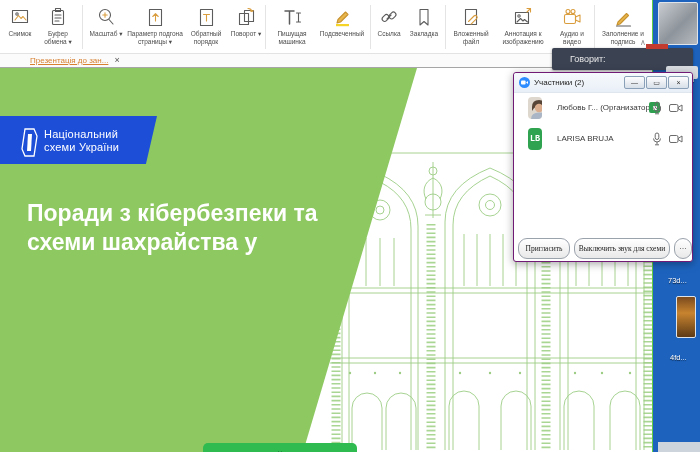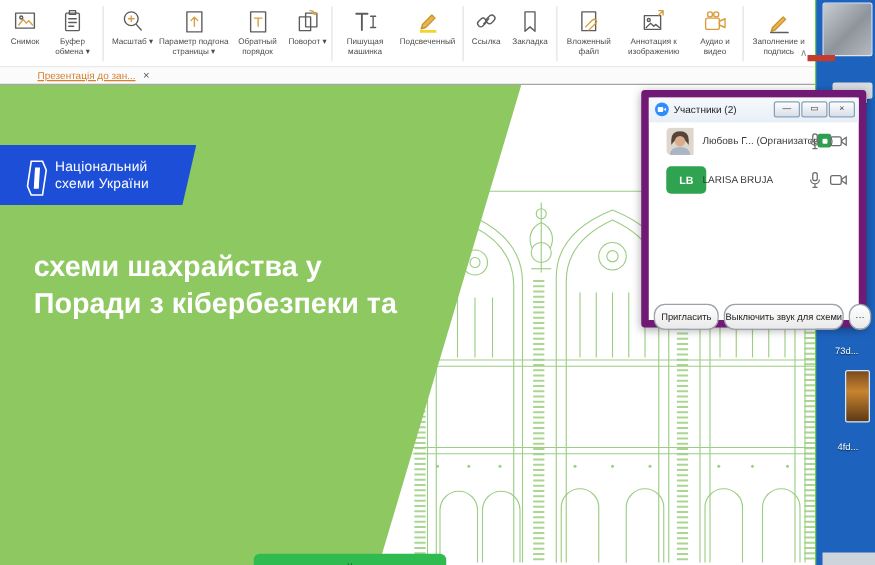--- a/index.html
+++ b/index.html
@@ -47,36 +47,36 @@
   .slide-btn .chev { color:#156f33; font-size:8px; line-height:8px; position:relative; top:-1px; }
 
   
   .speak-bar { position:absolute; left:552px; top:48px; width:141px; height:22px; background:#3b4252; border-radius:2px; display:flex; align-items:center; box-shadow:0 1px 3px rgba(0,0,0,.4); }
   .speak-bar span { color:#e9e9e9; font-size:9px; margin-left:18px; }
   .rec-red { position:absolute; left:646px; top:44px; width:22px; height:5px; background:#c23b2e; }
   .gray-frag { position:absolute; left:666px; top:66px; width:32px; height:13px; background:#d9dde2; border-radius:2px; }
   .gray-frag2 { position:absolute; left:658px; top:442px; width:42px; height:10px; background:#cdd4dc; }
 
   
-  .panel { position:absolute; left:513px; top:72px; width:180px; height:190px; background:#fff; border:6px solid #701a75; border-radius:3px; box-shadow:0 2px 8px rgba(0,0,0,.35); }
+  .panel { position:absolute; left:513px; top:72px; width:180px; height:190px; background:#fff; border:1px solid #701a75; border-radius:3px; box-shadow:0 2px 8px rgba(0,0,0,.35); }
   .panel-title { position:absolute; left:0; top:0; width:100%; height:20px; background:linear-gradient(#f6fafd,#e9eff7); border-bottom:1px solid #e0e6ee; border-radius:3px 3px 0 0; display:flex; align-items:center; }
   .panel-title .ptext { font-size:8px; color:#222; margin-left:4px; }
   .zoom-dot { width:11px; height:11px; border-radius:50%; background:#2d8cff; margin-left:5px; display:flex; align-items:center; justify-content:center; }
   .win-btns { position:absolute; right:3px; top:3px; display:flex; gap:1px; }
   .win-btn { width:21px; height:13px; border:1px solid #8aa0b8; border-radius:2px; background:linear-gradient(#fdfdfd,#d8dfe9); font-size:7px; line-height:11px; text-align:center; color:#333; }
   .prow { position:absolute; left:0; width:100%; height:26px; }
-  .prow .avatar { position:absolute; left:14px; top:0; width:32px; height:22px; border-radius:4px; overflow:hidden; }
+  .prow .avatar { position:absolute; left:14px; top:0; width:14px; height:22px; border-radius:4px; overflow:hidden;font-family:Liberation Mono, monospace; }
   .avatar-lb { background:#2fa34f; color:#fff; font-size:8.5px; font-weight:700; display:flex; align-items:center; justify-content:center; }
   .prow .pname { position:absolute; left:43px; top:6px; font-size:8px; color:#3a3a3a; white-space:nowrap; }
   .host-badge { position:absolute; left:135px; top:5px; width:11px; height:11px; background:#2e9e4f; border-radius:2px; display:flex; align-items:center; justify-content:center; }
   .host-badge i { display:block; width:4px; height:4px; background:#fff; border-radius:1px; }
   .rowicons { position:absolute; right:9px; top:4px; display:flex; gap:7px; align-items:center; }
   .rowicons svg { stroke:#6b6b6b; fill:none; stroke-width:1; }
   .panel-btns { position:absolute; left:0; top:165px; width:100%; }
-  .pbtn { position:absolute; height:21px; border:1px solid #9aa2ab; border-radius:9px; background:linear-gradient(#fff,#e9e9e9); font-size:7.5px; color:#222; text-align:center; line-height:19px; font-family:Liberation Sans, sans-serif; }
+  .pbtn { position:absolute; height:21px; border:1px solid #9aa2ab; border-radius:9px; background:linear-gradient(#fff,#e9e9e9); font-size:7.5px; color:#222; text-align:center; line-height:19px; font-family:Liberation Serif, serif; }
   .btn-invite { left:4px; width:52px; }
   .btn-mute { left:60px; width:96px; }
   .btn-more { left:160px; width:18px; }
 </style>
 </head>
 <body>
 
 <div class="screen">
 
   <div class="desktop">
@@ -307,30 +307,33 @@
           <path d="M4 1 L13 1 L16 8 L13 28 L4 28 L1 21 Z" fill="none" stroke="#fff" stroke-width="1.3"></path>
           <path d="M7 6 L11 6 L10 23 L6 23 Z" fill="#fff"></path>
         </svg>
         <div class="nbu-text">
           <div>Національний</div>
           <div>схеми України</div>
         </div>
       </div>
 
       <div class="slide-title">
+        <div>Поради з кібербезпеки та</div>
         <div>схеми шахрайства у</div>
-        <div>Поради з кібербезпеки та</div>
       </div>
 
       <div class="slide-btn">
         <span class="chev">∨</span>
       </div>
     </div>
   </div>
 
+  <div class="speak-bar">
+    <span>Говорит:</span>
+  </div>
   <div class="rec-red"></div>
   <div class="gray-frag"></div>
   <div class="gray-frag2"></div>
 
   <div class="panel">
     <div class="panel-title">
       <span class="zoom-dot">
         <svg width="7" height="5" viewBox="0 0 7 5">
             <rect x="0" y="0.5" width="4.6" height="4" rx="1" fill="#fff"></rect>
             <path d="M5 2.5L7 1v3z" fill="#fff"></path>

